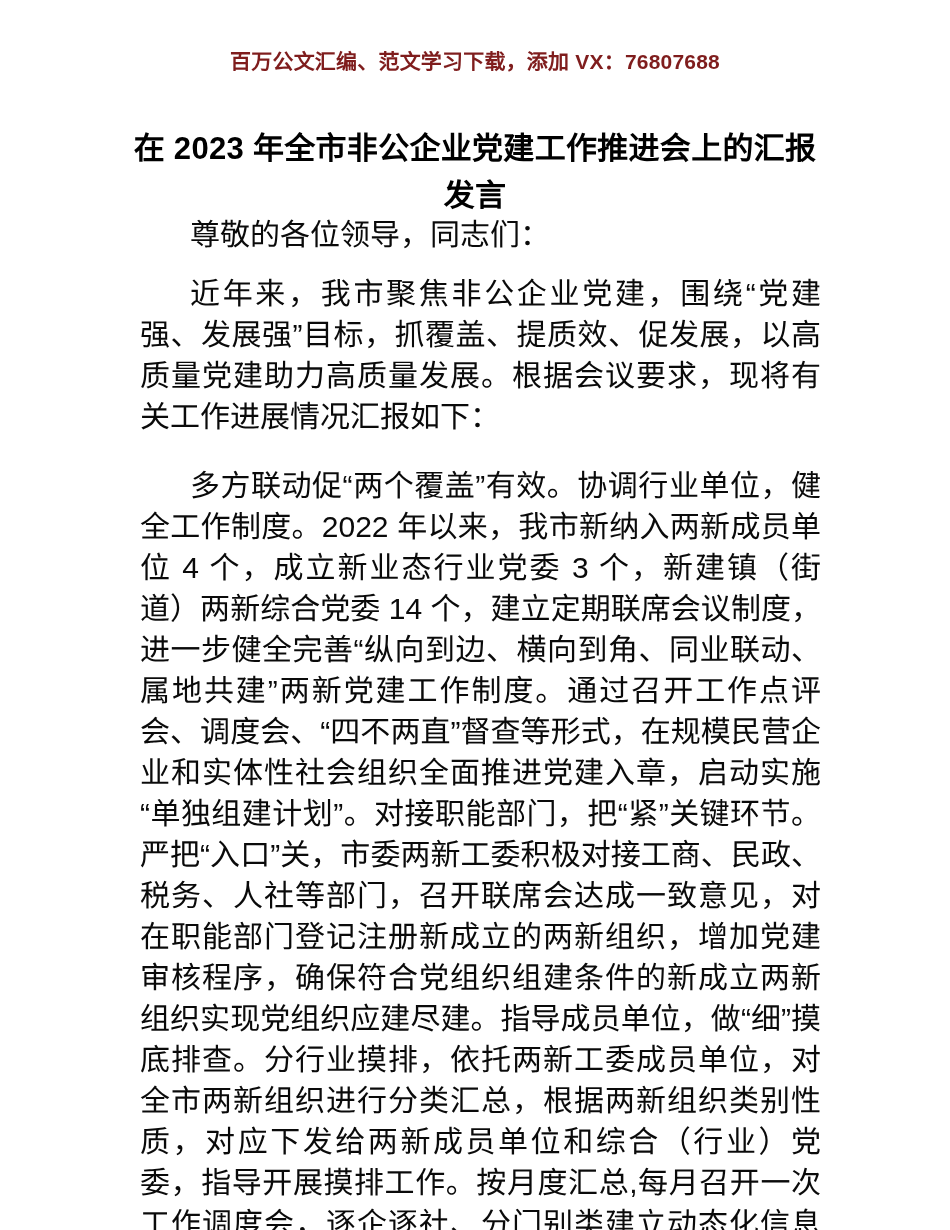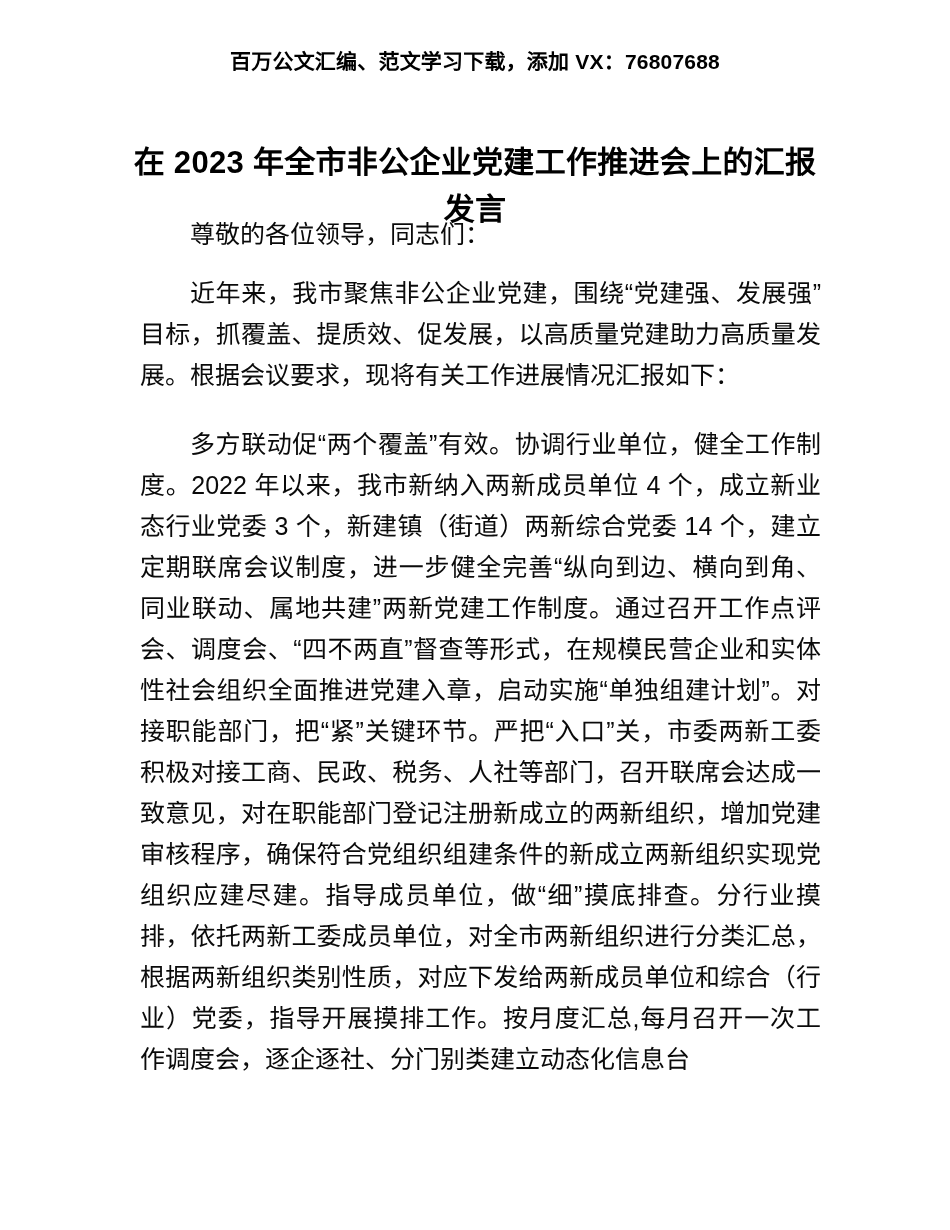--- a/index.html
+++ b/index.html
@@ -30,50 +30,50 @@
   .promo-header {
     position: absolute;
     top: 47px;
     left: 0;
     width: 950px;
     text-align: center;
     font-size: 21px;
     line-height: 30px;
     font-weight: 700;
     letter-spacing: 0.2px;
-    color: #000000;
+    color: #7f1d1d;
     white-space: nowrap;
     user-select: none;
   }
 
   
   .doc-title {
     position: absolute;
-    top: 118px;
+    top: 104px;
     left: 128px;
     width: 694px;
     text-align: center;
     font-size: 31px;
     line-height: 47px;
     font-weight: 700;
     letter-spacing: 0.3px;
     color: #000000;
   }
 
   
   .doc-body {
     position: absolute;
     top: 214px;
     left: 140px;
     width: 681px;
   }
 
   .doc-body p {
     margin: 0 0 0 0;
-    font-size: 25px;
+    font-size: 30px;
     line-height: 41px;
     text-align: justify;
     text-justify: inter-ideograph;
     letter-spacing: 0px;
     font-weight: 400;
     color: #0a0a0a;
   }
 
   .doc-body p.salutation {
     text-indent: 50px;

